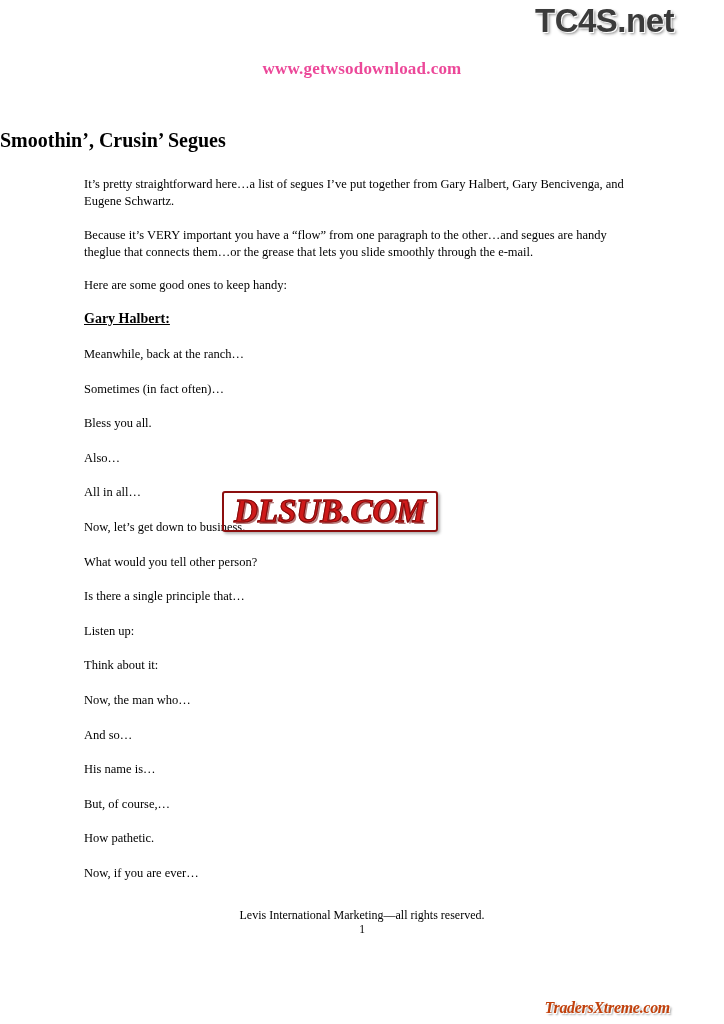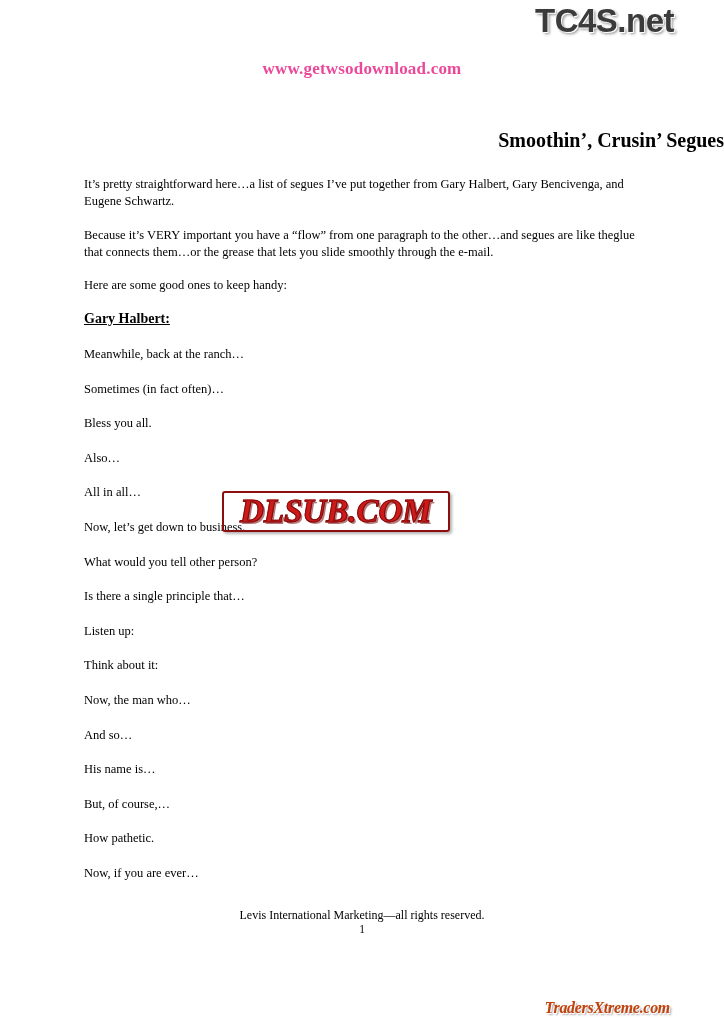--- a/index.html
+++ b/index.html
@@ -51,21 +51,21 @@
     font-weight: bold;
     letter-spacing: 0.2px;
   }
 
   
   .doc-title {
     position: absolute;
     top: 129px;
     left: 0;
     width: 724px;
-    text-align: right;
+    text-align: left;
     font-family: "Liberation Serif", serif;
     font-size: 20px;
     font-weight: bold;
   }
 
   
   .body-col {
     position: absolute;
     left: 84px;
     top: 176px;
@@ -101,21 +101,21 @@
     font-family: "Liberation Serif", serif;
     font-weight: bold;
     font-style: italic;
     font-size: 33px;
     letter-spacing: 0px;
     color: #cf1a1a;
     -webkit-text-stroke: 1px #7e0d0d;
     text-shadow: 2px 2px 0 rgba(120,10,10,0.55);
     background: linear-gradient(#e33c3c, #b81010);
     -webkit-background-clip: text;
-    padding: 2px 16px;
+    padding: 2px 10px;
     border: 2px solid #8c0f0f;
     border-radius: 3px;
     line-height: 1;
     box-shadow: 2px 2px 3px rgba(0,0,0,0.3);
   }
 
   
   .footer-line {
     position: absolute;
     left: 0;
@@ -157,21 +157,21 @@
   <div class="wm-tc4s">TC4S.net</div>
 
   <div class="site-url">www.getwsodownload.com</div>
 
   <div class="doc-title">Smoothin’, Crusin’ Segues</div>
 
   <div class="body-col">
 
     <p class="para">It’s pretty straightforward here…a list of segues I’ve put together from Gary Halbert, Gary Bencivenga, and Eugene Schwartz.</p>
 
-    <p class="para">Because it’s VERY important you have a “flow” from one paragraph to the other…and segues are like theglue that connects them…or the grease that lets you slide smoothly through the e-mail.</p>
+    <p class="para">Because it’s VERY important you have a “flow” from one paragraph to the other…and segues are handy theglue that connects them…or the grease that lets you slide smoothly through the e-mail.</p>
 
     <p class="para tight">Here are some good ones to keep handy:</p>
 
     <p class="section-head">Gary Halbert:</p>
 
     <p class="segue">Meanwhile, back at the ranch…</p>
     <p class="segue">Sometimes (in fact often)…</p>
     <p class="segue">Bless you all.</p>
     <p class="segue">Also…</p>
     <p class="segue">All in all…</p>

